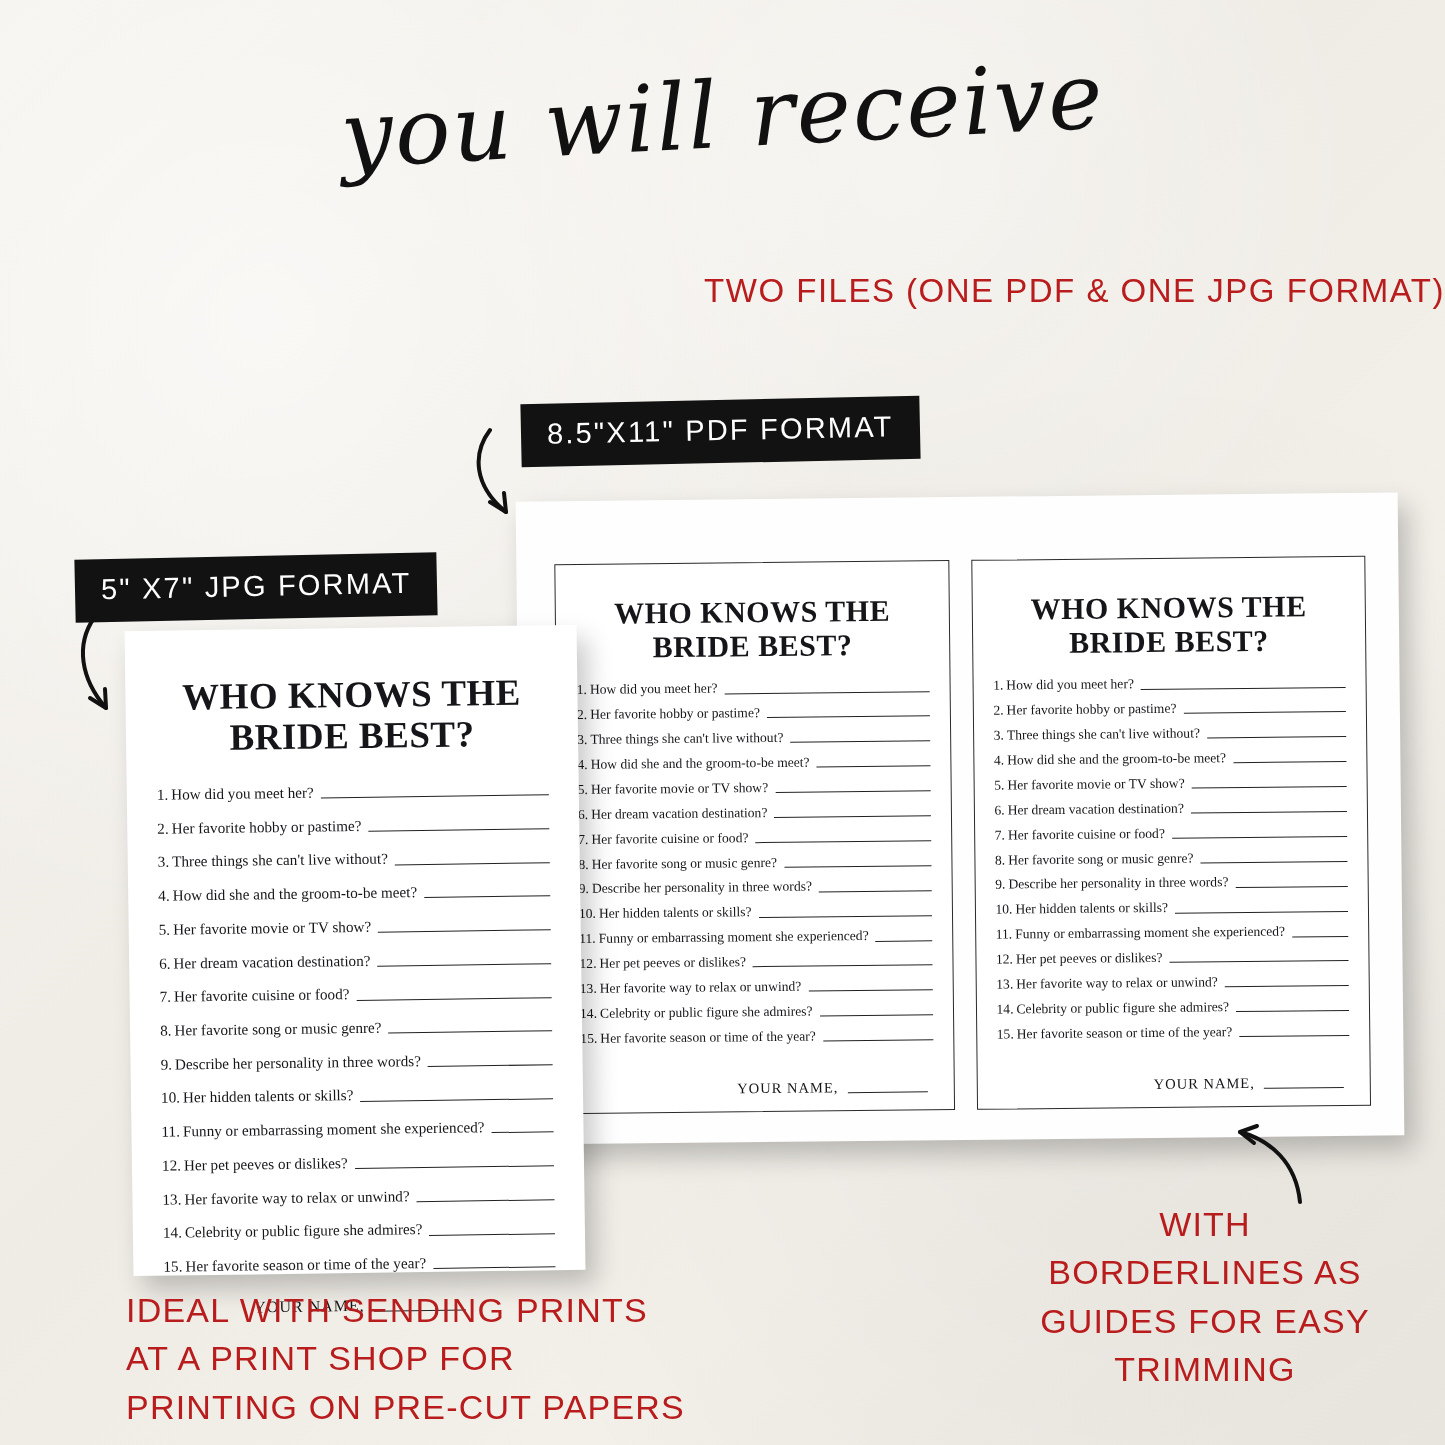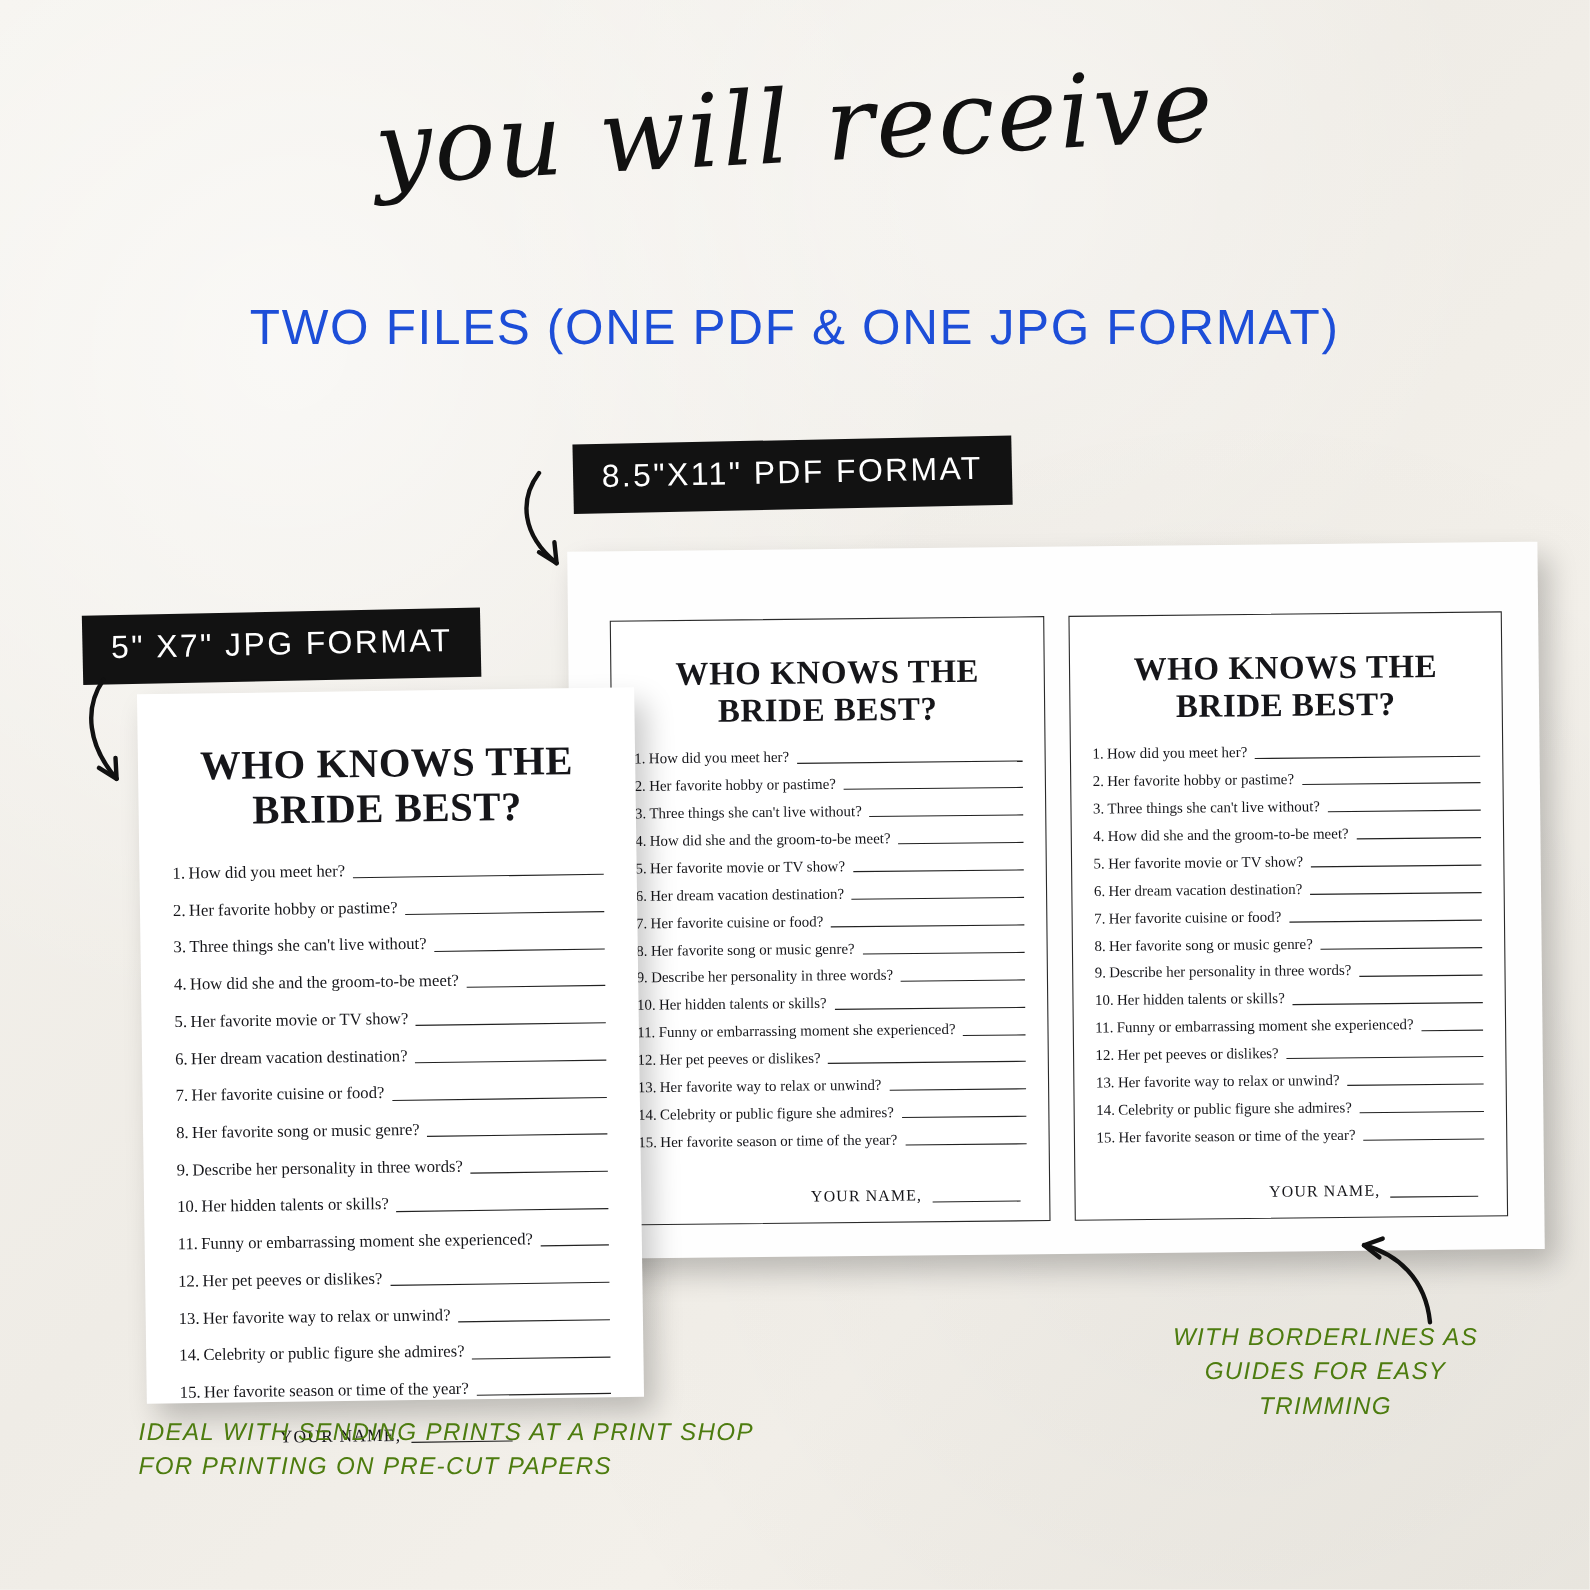--- a/index.html
+++ b/index.html
@@ -28,24 +28,24 @@
     text-align:center;
     font-family:"DejaVu Serif", serif;
     font-style:italic;
     font-size:92px;
     letter-spacing:2px;
     color:#111;
     transform:rotate(-3deg);
   }
   .subtitle{
     position:absolute;left:0;right:0;top:272px;
-    text-align:center;
-    font-size:45px;
+    text-align:right;
+    font-size:33px;
     letter-spacing:1.5px;
-    color:#1d4ed8;
+    color:#b91c1c;
     font-weight:400;
   }
 
   
   .tag{
     position:absolute;
     background:#121212;
     color:#fff;
     font-size:29px;
     letter-spacing:2.2px;
@@ -150,25 +150,24 @@
   .jpg-sheet .qline{
     font-size:15.2px;
     margin-bottom:15.5px;
   }
   .jpg-sheet .signature{font-size:16px;justify-content:center;padding-right:0;margin-top:8px;}
   .jpg-sheet .sig-rule{width:92px;}
 
   
   .caption{
     position:absolute;
-    font-size:22px;
+    font-size:34px;
     line-height:1.42;
     letter-spacing:1.2px;
-    color:#4d7c0f;
-    font-style:italic;
+    color:#b91c1c;
   }
   #caption-left{left:126px;top:1286px;width:560px;}
   #caption-right{left:1040px;top:1200px;width:330px;text-align:center;}
 </style>
 </head>
 <body>
 
 <div class="texture"></div>
 
 <div class="script-title">you will receive</div>

